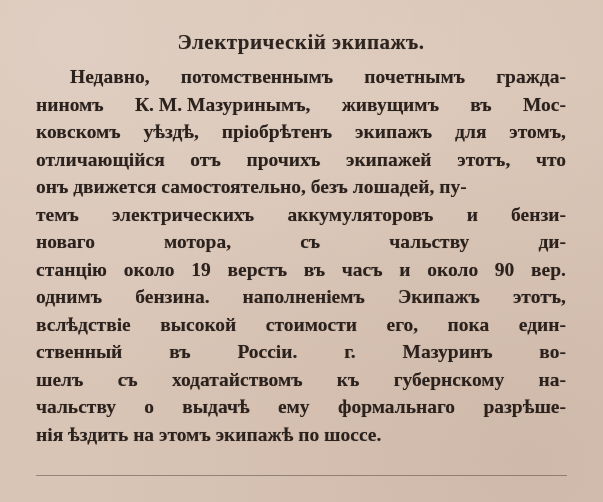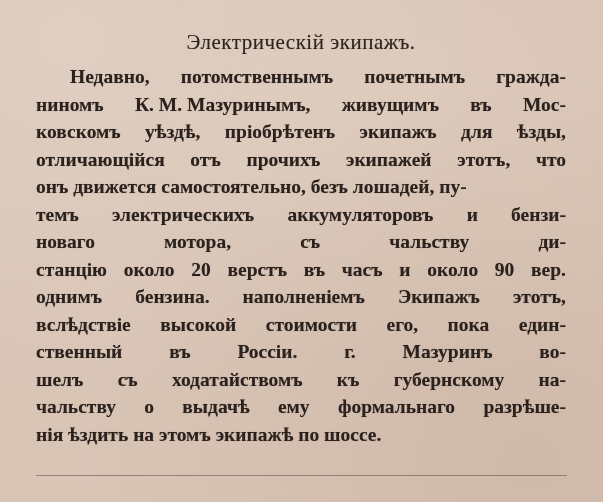--- a/index.html
+++ b/index.html
@@ -32,21 +32,21 @@
     pointer-events: none;
   }
   .article {
     position: absolute;
     left: 36px;
     top: 30px;
     width: 530px;
   }
   .title {
     text-align: center;
-    font-weight: normal;
+    font-weight: bold;
     font-size: 21px;
     letter-spacing: 0.5px;
     color: #2e2420;
     margin: 0 0 8px 0;
     text-shadow: 0 0 1px rgba(46,36,32,0.35);
   }
   .body-text {
     color: #2b211d;
     font-size: 19.5px;
     font-weight: bold;
@@ -102,21 +102,21 @@
         <span>въ</span>
         <span>Мос-</span>
       </div>
 
       <div class="line justify">
         <span>ковскомъ</span>
         <span>уѣздѣ,</span>
         <span>пріобрѣтенъ</span>
         <span>экипажъ</span>
         <span>для</span>
-        <span>ѣзды,</span>
+        <span>этомъ,</span>
       </div>
 
       <div class="line justify">
         <span>отличающійся</span>
         <span>отъ</span>
         <span>прочихъ</span>
         <span>экипажей</span>
         <span>этотъ,</span>
         <span>что</span>
       </div>
@@ -135,21 +135,21 @@
         <span>новаго</span>
         <span>мотора,</span>
         <span>съ</span>
         <span>чальству</span>
         <span>ди-</span>
       </div>
 
       <div class="line justify">
         <span>станцію</span>
         <span>около</span>
-        <span>20</span>
+        <span>19</span>
         <span>верстъ</span>
         <span>въ</span>
         <span>часъ</span>
         <span>и</span>
         <span>около</span>
         <span>90</span>
         <span>вер.</span>
       </div>
 
       <div class="line justify">

